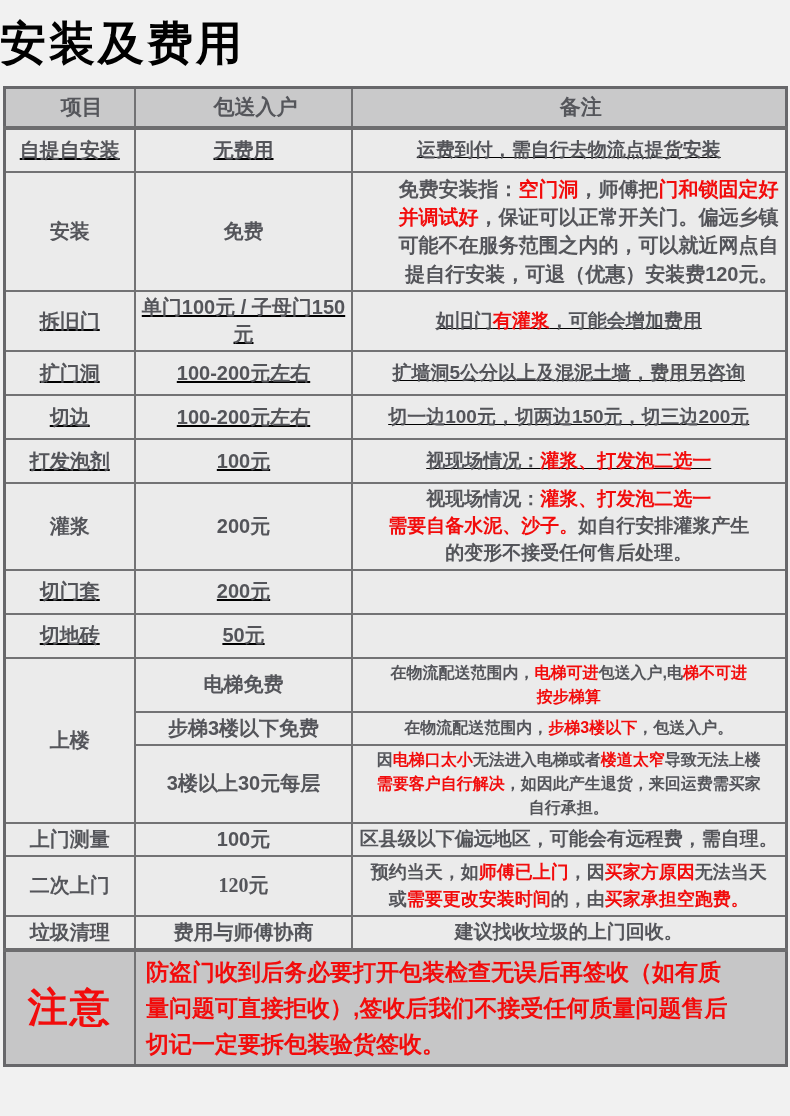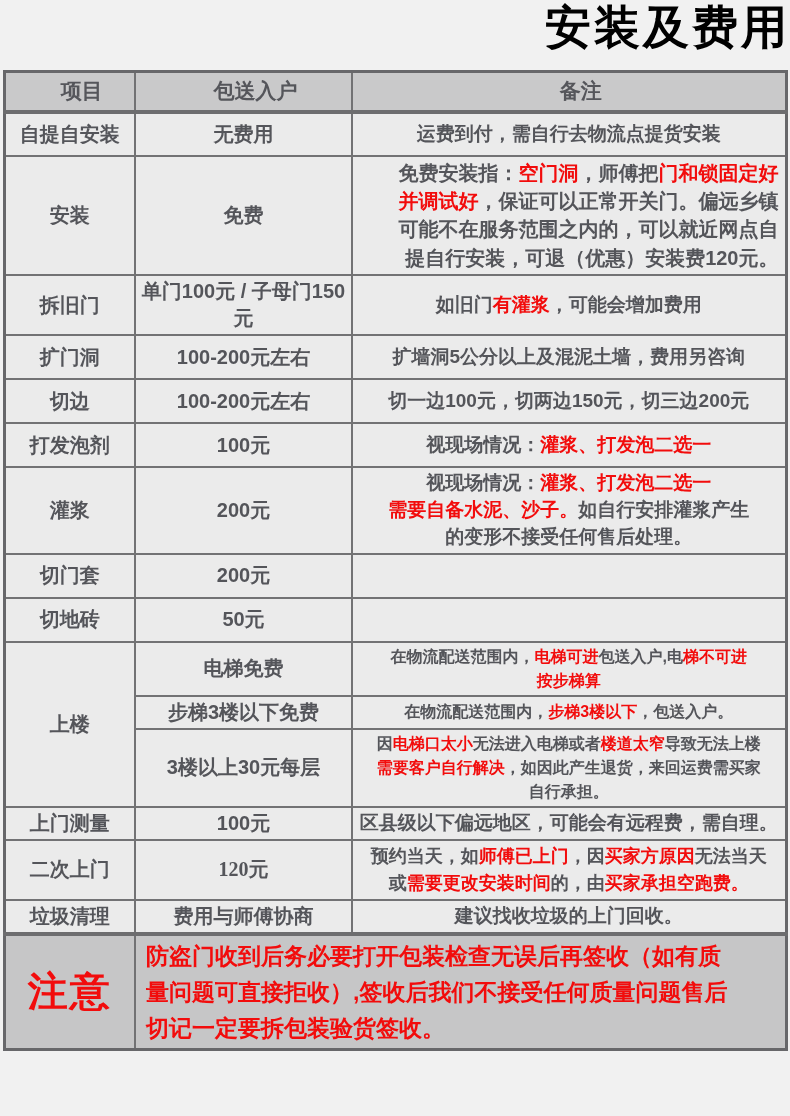--- a/index.html
+++ b/index.html
@@ -3,25 +3,26 @@
 <meta charset="utf-8">
 <style>
   html,body{margin:0;padding:0;}
   body{
     width:790px;height:1116px;
     background:#f1f1f1;
     font-family:"Liberation Sans","DejaVu Sans",sans-serif;
     overflow:hidden;
   }
   .page-title{
-    text-align:right;
+    text-align:left;
     font-size:46px;
     font-weight:800;
     color:#000;
     letter-spacing:3px;
+    padding-top:16px;
     height:70px;
     line-height:54px;
   }
   table.fee-table{
     border-collapse:collapse;
     table-layout:fixed;
     width:782px;
     margin:0 auto;
     border:3px solid #67676a;
     background:#ebebeb;
@@ -51,21 +52,21 @@
   td.fee-small{font-size:20px;}
   td.remark{
     font-size:19px;
     white-space:pre-line;
     line-height:1.42;
   }
   td.remark-left{text-align:right;padding-left:9px;padding-right:6px;font-size:20px;}
   td.remark-sm{font-size:16px;line-height:1.5;}
   td.remark-md{font-size:18px;line-height:1.5;}
   .seg-red{color:#f20c0c;}
-  tr.h44{height:44px;}
+  tr.h44{height:44px;text-decoration:underline;}
   tr.h46{height:30px;margin-top:12px;}
   tr.h48{height:48px;}
   tr.h58{height:58px;font-family:Liberation Serif, serif;}
   tr.h78{height:78px;}
   tr.h86{height:86px;}
   tr.h110{height:110px;}
   tr.notice-row{height:112px;}
   tr.notice-row td{
     background:#c6c6c7;
     border-top:4px solid #6d6d6f;

